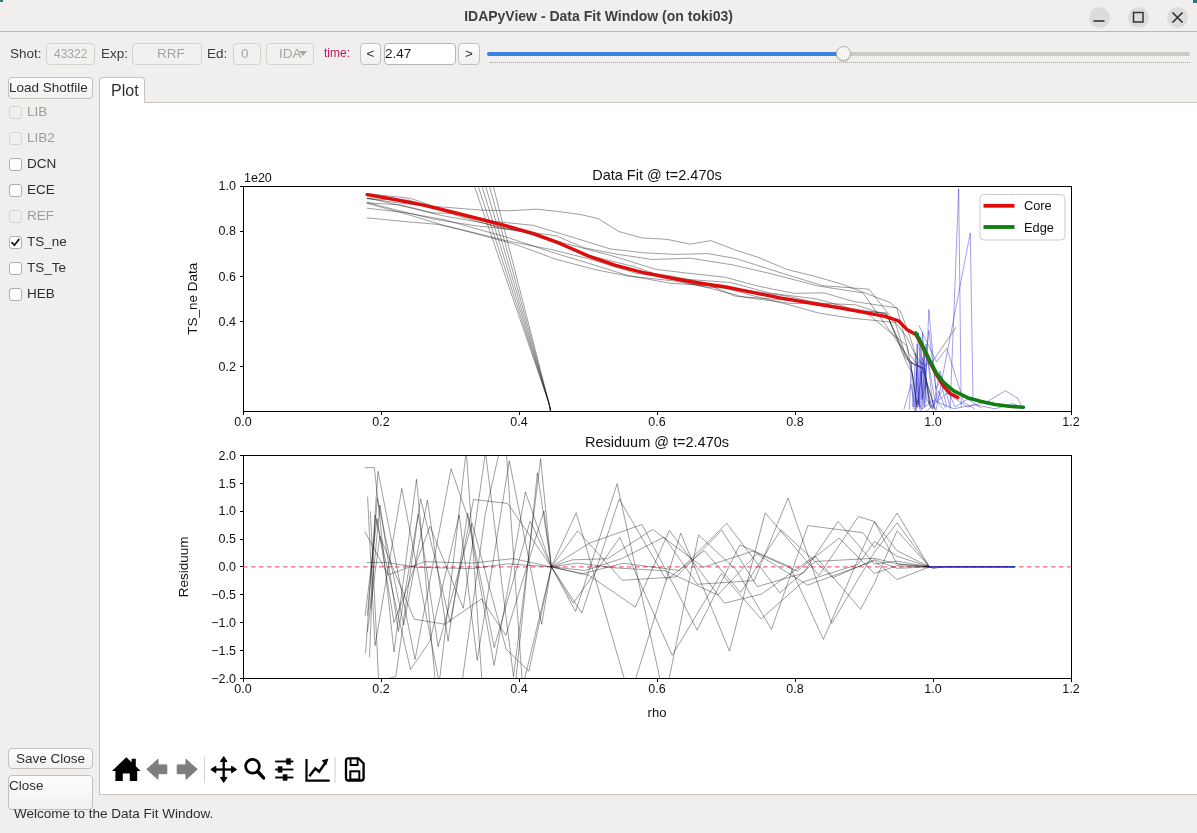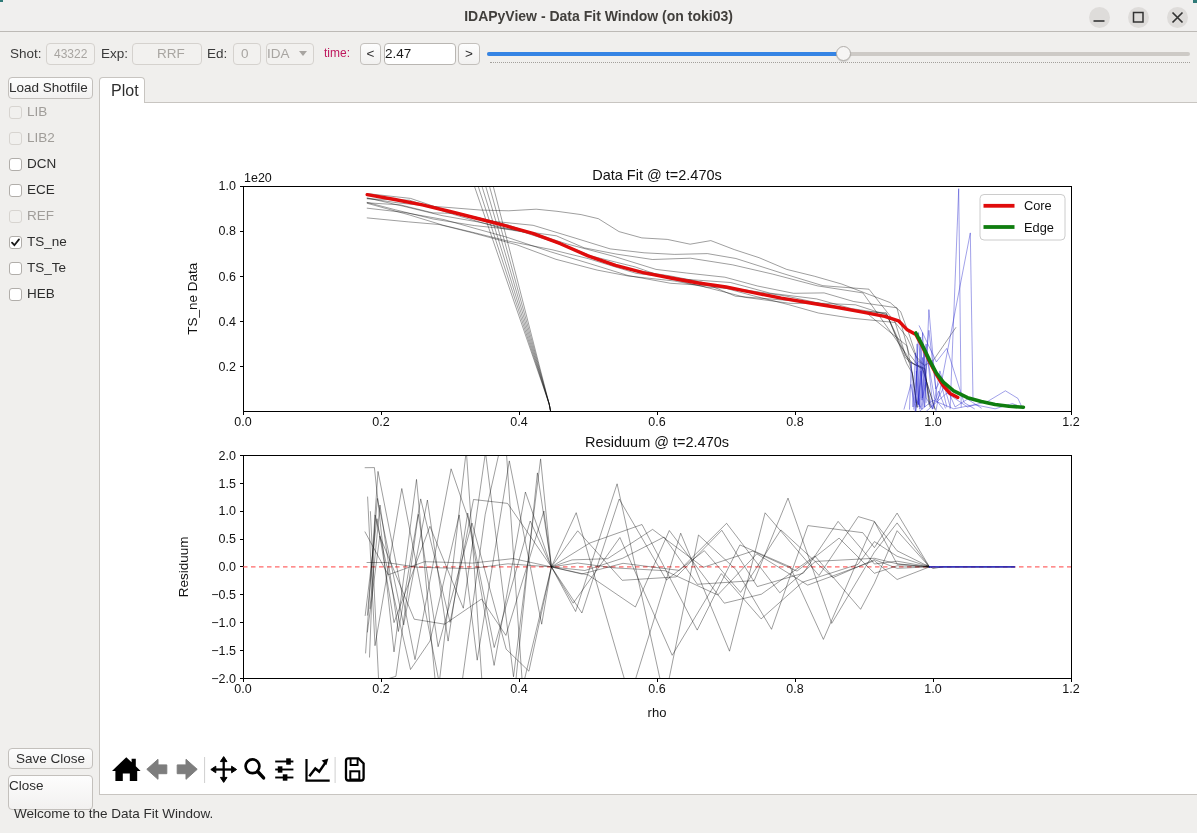--- a/index.html
+++ b/index.html
@@ -18,21 +18,21 @@
 </svg>
 <div style="position:absolute;left:0;top:0;width:3px;height:2px;background:#2f7a78;"></div>
 <div style="position:absolute;left:1193px;top:0;width:4px;height:3px;background:#2f7a78;"></div>
 
 <div style="position:absolute;left:10px;top:46px;color:#3a3a3a;font-size:13.5px;">Shot:</div>
 <div style="position:absolute;left:46px;top:43px;width:49px;height:22px;background:#f2f1ef;border:1px solid #d5d2ce;border-radius:4px;box-sizing:border-box;color:#a8a5a1;font-size:12px;line-height:20px;padding-left:7px;">43322</div>
 <div style="position:absolute;left:101px;top:46px;color:#3a3a3a;font-size:13.5px;">Exp:</div>
 <div style="position:absolute;left:132px;top:43px;width:70px;height:22px;background:#f2f1ef;border:1px solid #d5d2ce;border-radius:4px;box-sizing:border-box;color:#a8a5a1;font-size:13.5px;line-height:20px;padding-left:24px;">RRF</div>
 <div style="position:absolute;left:207px;top:46px;color:#3a3a3a;font-size:13.5px;">Ed:</div>
 <div style="position:absolute;left:233px;top:43px;width:28px;height:22px;background:#f2f1ef;border:1px solid #d5d2ce;border-radius:4px;box-sizing:border-box;color:#a8a5a1;font-size:13.5px;line-height:20px;padding-left:7px;">0</div>
-<div style="position:absolute;left:266px;top:43px;width:48px;height:22px;background:#f2f1ef;border:1px solid #d5d2ce;border-radius:4px;box-sizing:border-box;color:#a8a5a1;font-size:13.5px;line-height:20px;padding-left:0;">IDA</div>
+<div style="position:absolute;left:266px;top:43px;width:48px;height:22px;background:#f2f1ef;border:1px solid #d5d2ce;border-radius:4px;box-sizing:border-box;color:#a8a5a1;font-size:13.5px;line-height:20px;padding-left:12px;">IDA</div>
 <div style="position:absolute;left:299px;top:51px;width:0;height:0;border-left:4.5px solid transparent;border-right:4.5px solid transparent;border-top:5px solid #a8a5a1;"></div>
 <div style="position:absolute;left:324px;top:46px;color:#be185d;font-size:12px;">time:</div>
 <div style="position:absolute;left:360px;top:43px;width:21px;height:22px;background:linear-gradient(#fdfdfd,#f2f1f0);border:1px solid #c3c0bc;border-radius:4px;box-sizing:border-box;color:#2e2e2e;font-size:13.5px;line-height:20px;text-align:center;">&lt;</div>
 <div style="position:absolute;left:384px;top:43px;width:72px;height:22px;background:#ffffff;border:1px solid #b9b6b2;border-radius:4px;box-sizing:border-box;color:#1a1a1a;font-size:13.5px;line-height:20px;">2.47</div>
 <div style="position:absolute;left:458px;top:43px;width:22px;height:22px;background:linear-gradient(#fdfdfd,#f2f1f0);border:1px solid #c3c0bc;border-radius:4px;box-sizing:border-box;color:#2e2e2e;font-size:13.5px;line-height:20px;text-align:center;">&gt;</div>
 <div style="position:absolute;left:487px;top:52px;width:703px;height:4px;background:#cdcac6;border-radius:2px;"></div>
 <div style="position:absolute;left:487px;top:52px;width:357px;height:4px;background:#3584e4;border-radius:2px;"></div>
 <div style="position:absolute;left:836px;top:46px;width:15px;height:15px;border-radius:50%;background:#f6f5f4;border:1px solid #b1aeaa;box-shadow:0 1px 1px rgba(0,0,0,0.15);"></div>
 <div style="position:absolute;left:490px;top:62px;width:700px;height:1px;border-top:1px dotted #a3a09c;"></div>
 

